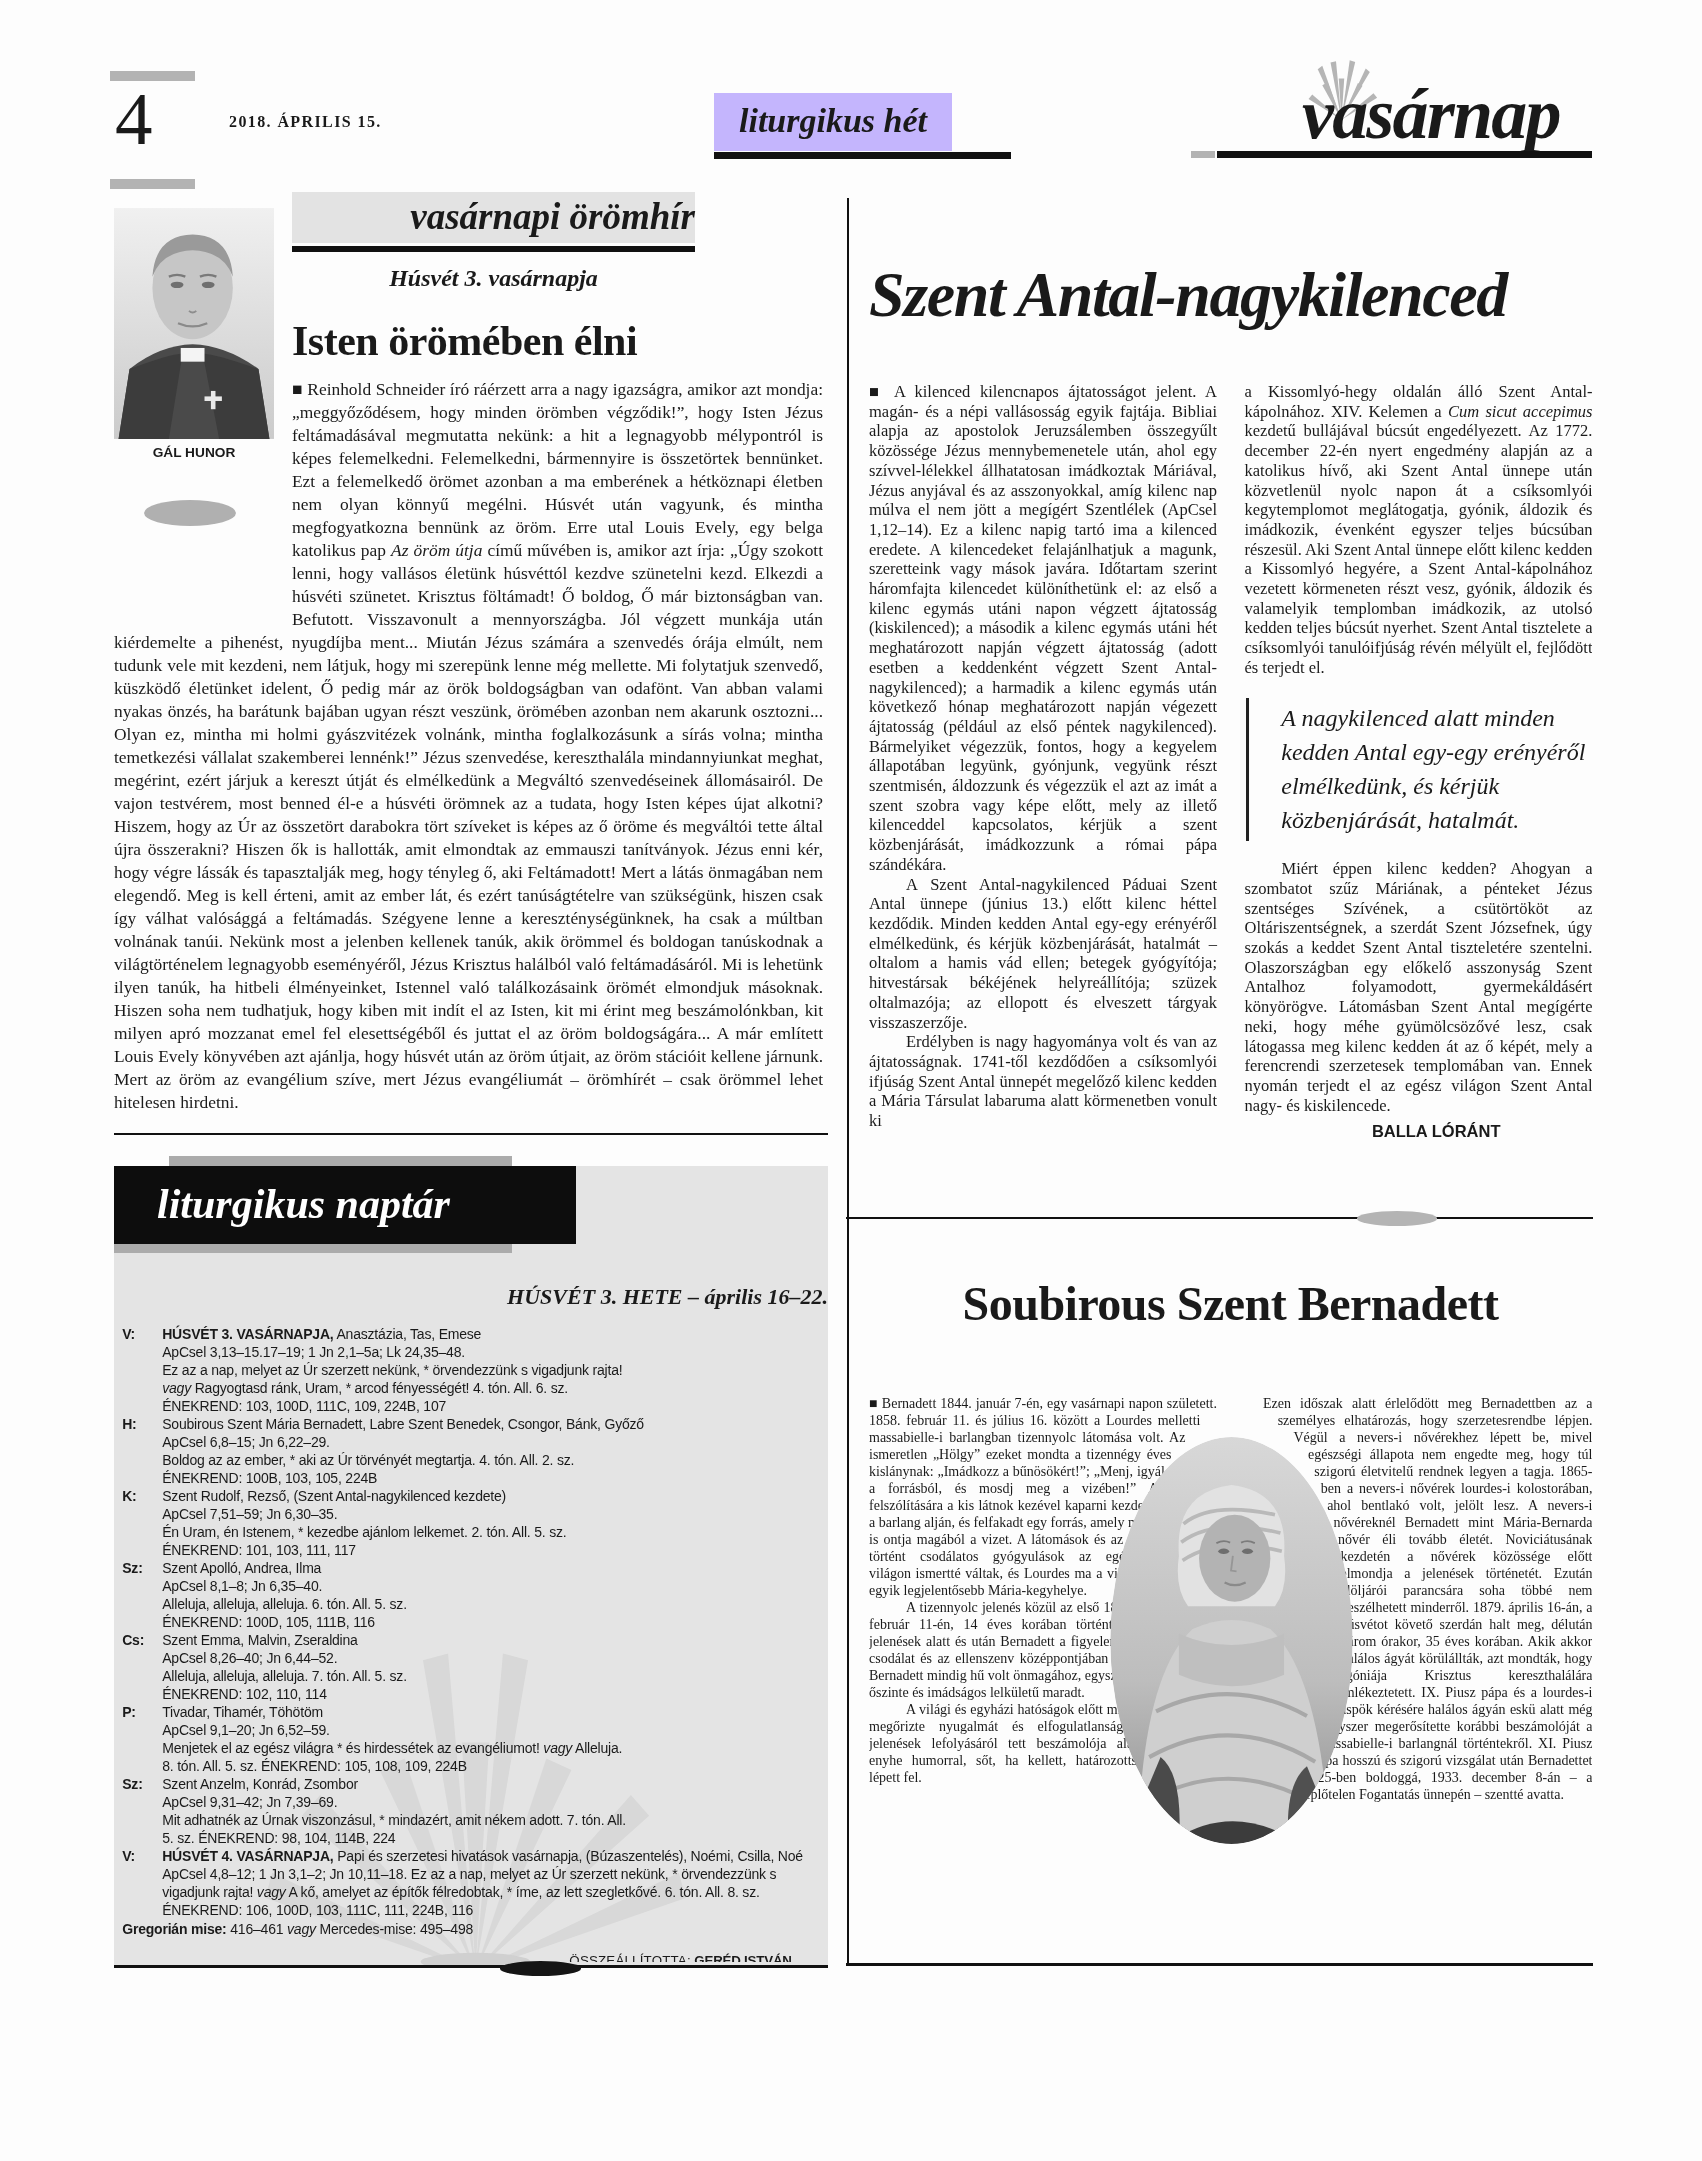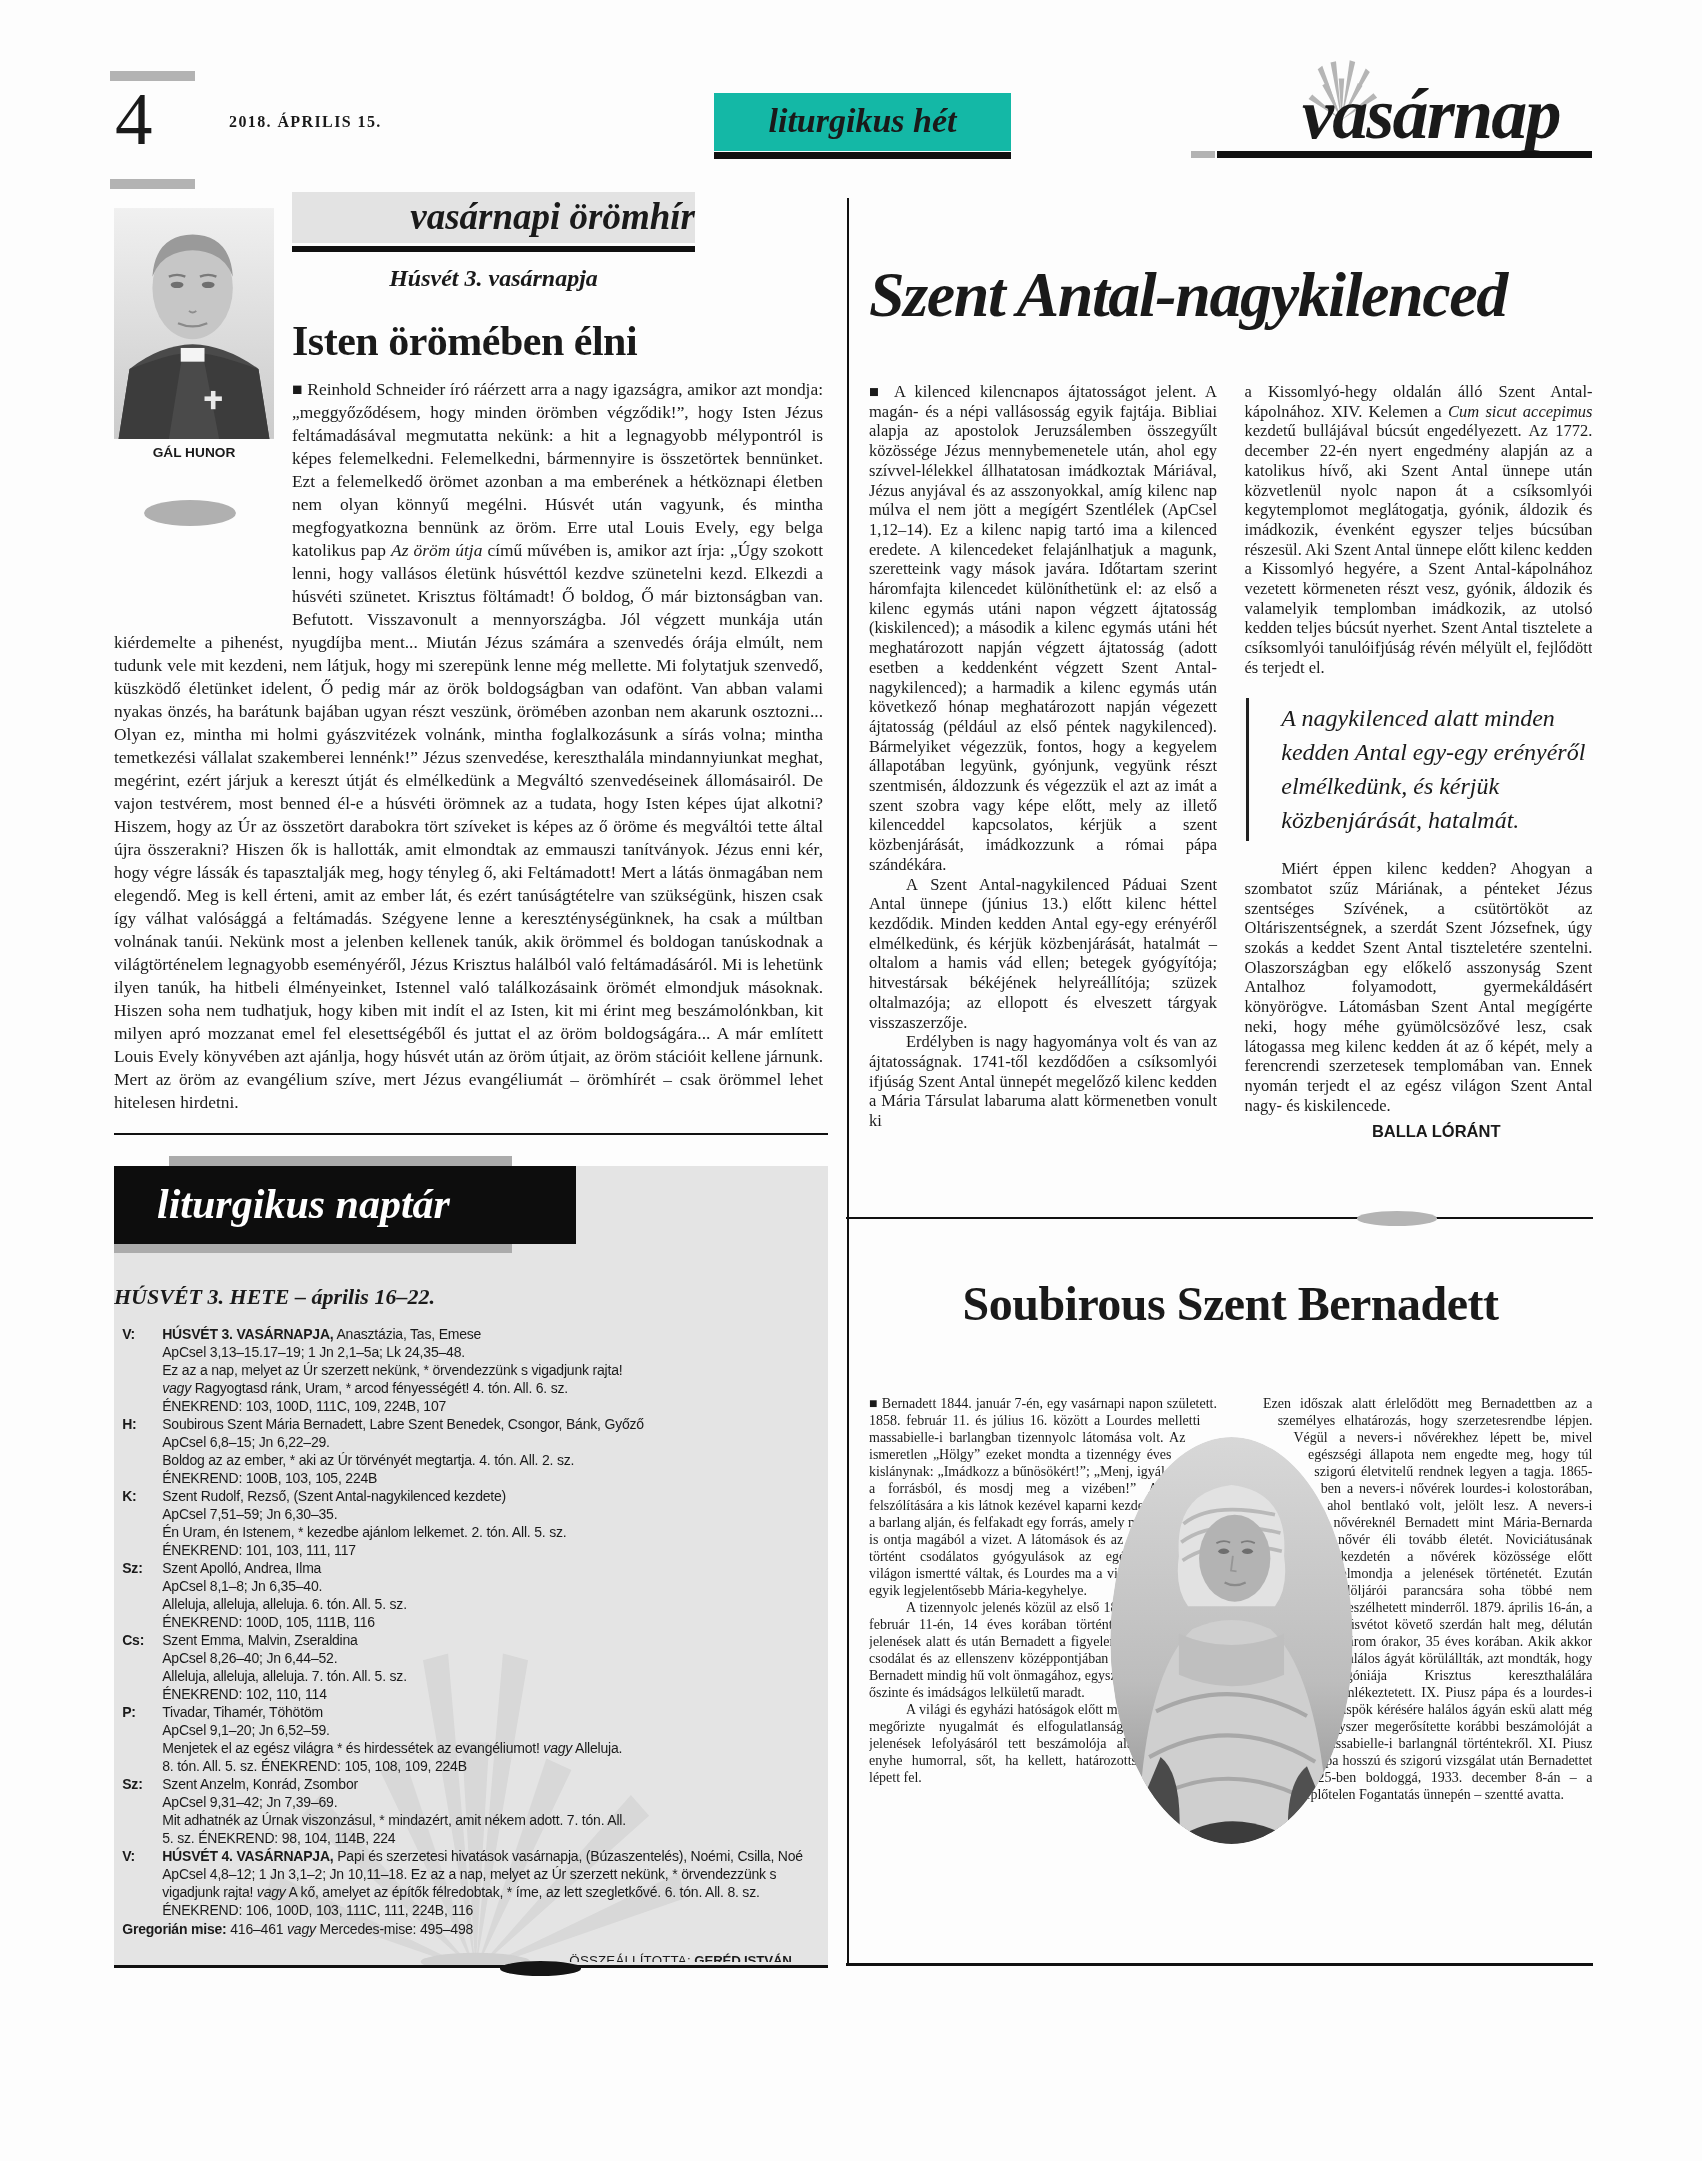--- a/index.html
+++ b/index.html
@@ -8,21 +8,21 @@
   .serif{font-family:"Liberation Serif","DejaVu Serif",serif;}
   .sansc{font-family:"Liberation Sans","DejaVu Sans",sans-serif;letter-spacing:-0.2px;}
   .abs{position:absolute;}
   .seg-i{font-style:italic;}
   .seg-b{font-weight:bold;}
 
   
   .pgnum-bar{background:#b3b3b3;width:85px;height:10px;}
   .pgnum{font-size:75px;line-height:1;font-weight:400;}
   .date{font-weight:bold;font-size:16px;letter-spacing:1.4px;}
-  .section-flag{background:#14b8a6;width:297px;height:58px;text-align:center;line-height:55px;
+  .section-flag{background:#c4b5fd;width:238px;height:58px;text-align:center;line-height:55px;
                 font-style:italic;font-weight:bold;font-size:34px;}
   .flag-rule{background:#111;width:297px;height:6.9px;}
   .logo{font-style:italic;font-weight:bold;font-size:72px;letter-spacing:-1.8px;line-height:1;}
   .logo-rule-gray{background:#b3b3b3;width:24px;height:7.3px;}
   .logo-rule{background:#111;width:375px;height:7.3px;}
 
   
   .hrule{background:#111;height:2.3px;}
   .vdivider{background:#111;width:1.8px;}
   .ellipse{border-radius:50%;}
@@ -42,21 +42,21 @@
   .hdr .atitle{font-weight:bold;font-size:42px;letter-spacing:-0.5px;margin-top:26.5px;line-height:1.05;}
   .oro-body{font-size:17.4px;line-height:23px;text-align:justify;margin-top:15.6px;}
 
   
   .naptar{width:714px;height:819px;}
   .nap-panel{position:absolute;left:0;top:13px;width:714px;height:802px;background:#e4e4e4;overflow:hidden;}
   .nap-accent-top{position:absolute;left:55px;top:2.7px;width:343px;height:10px;background:#ababab;}
   .nap-box{position:absolute;left:0;top:13px;width:462px;height:78px;background:#0d0d0d;color:#fff;
            font-style:italic;font-weight:bold;font-size:42px;line-height:76px;padding-left:43px;box-sizing:border-box;}
   .nap-accent-bot{position:absolute;left:0;top:91px;width:398px;height:9.2px;background:#ababab;}
-  .nap-sub{position:absolute;left:0;top:118px;width:714px;text-align:left;
+  .nap-sub{position:absolute;left:0;top:118px;width:714px;text-align:right;
            font-style:italic;font-weight:bold;font-size:22px;}
   .nap-list{position:absolute;left:8.2px;top:159px;width:697px;height:637px;overflow:hidden;
             font-size:14px;line-height:18px;}
   .entry{display:flex;}
   .entry .day{width:40px;flex:none;font-weight:bold;}
   .entry .lines{flex:1;}
   .entry p{margin:0;}
   .nap-foot{margin-top:0.9px;}
   .nap-credit{text-align:right;margin:2.7px 27.5px 0 0;font-size:13.3px;}
   .nap-credit .lbl{letter-spacing:0.2px;}

